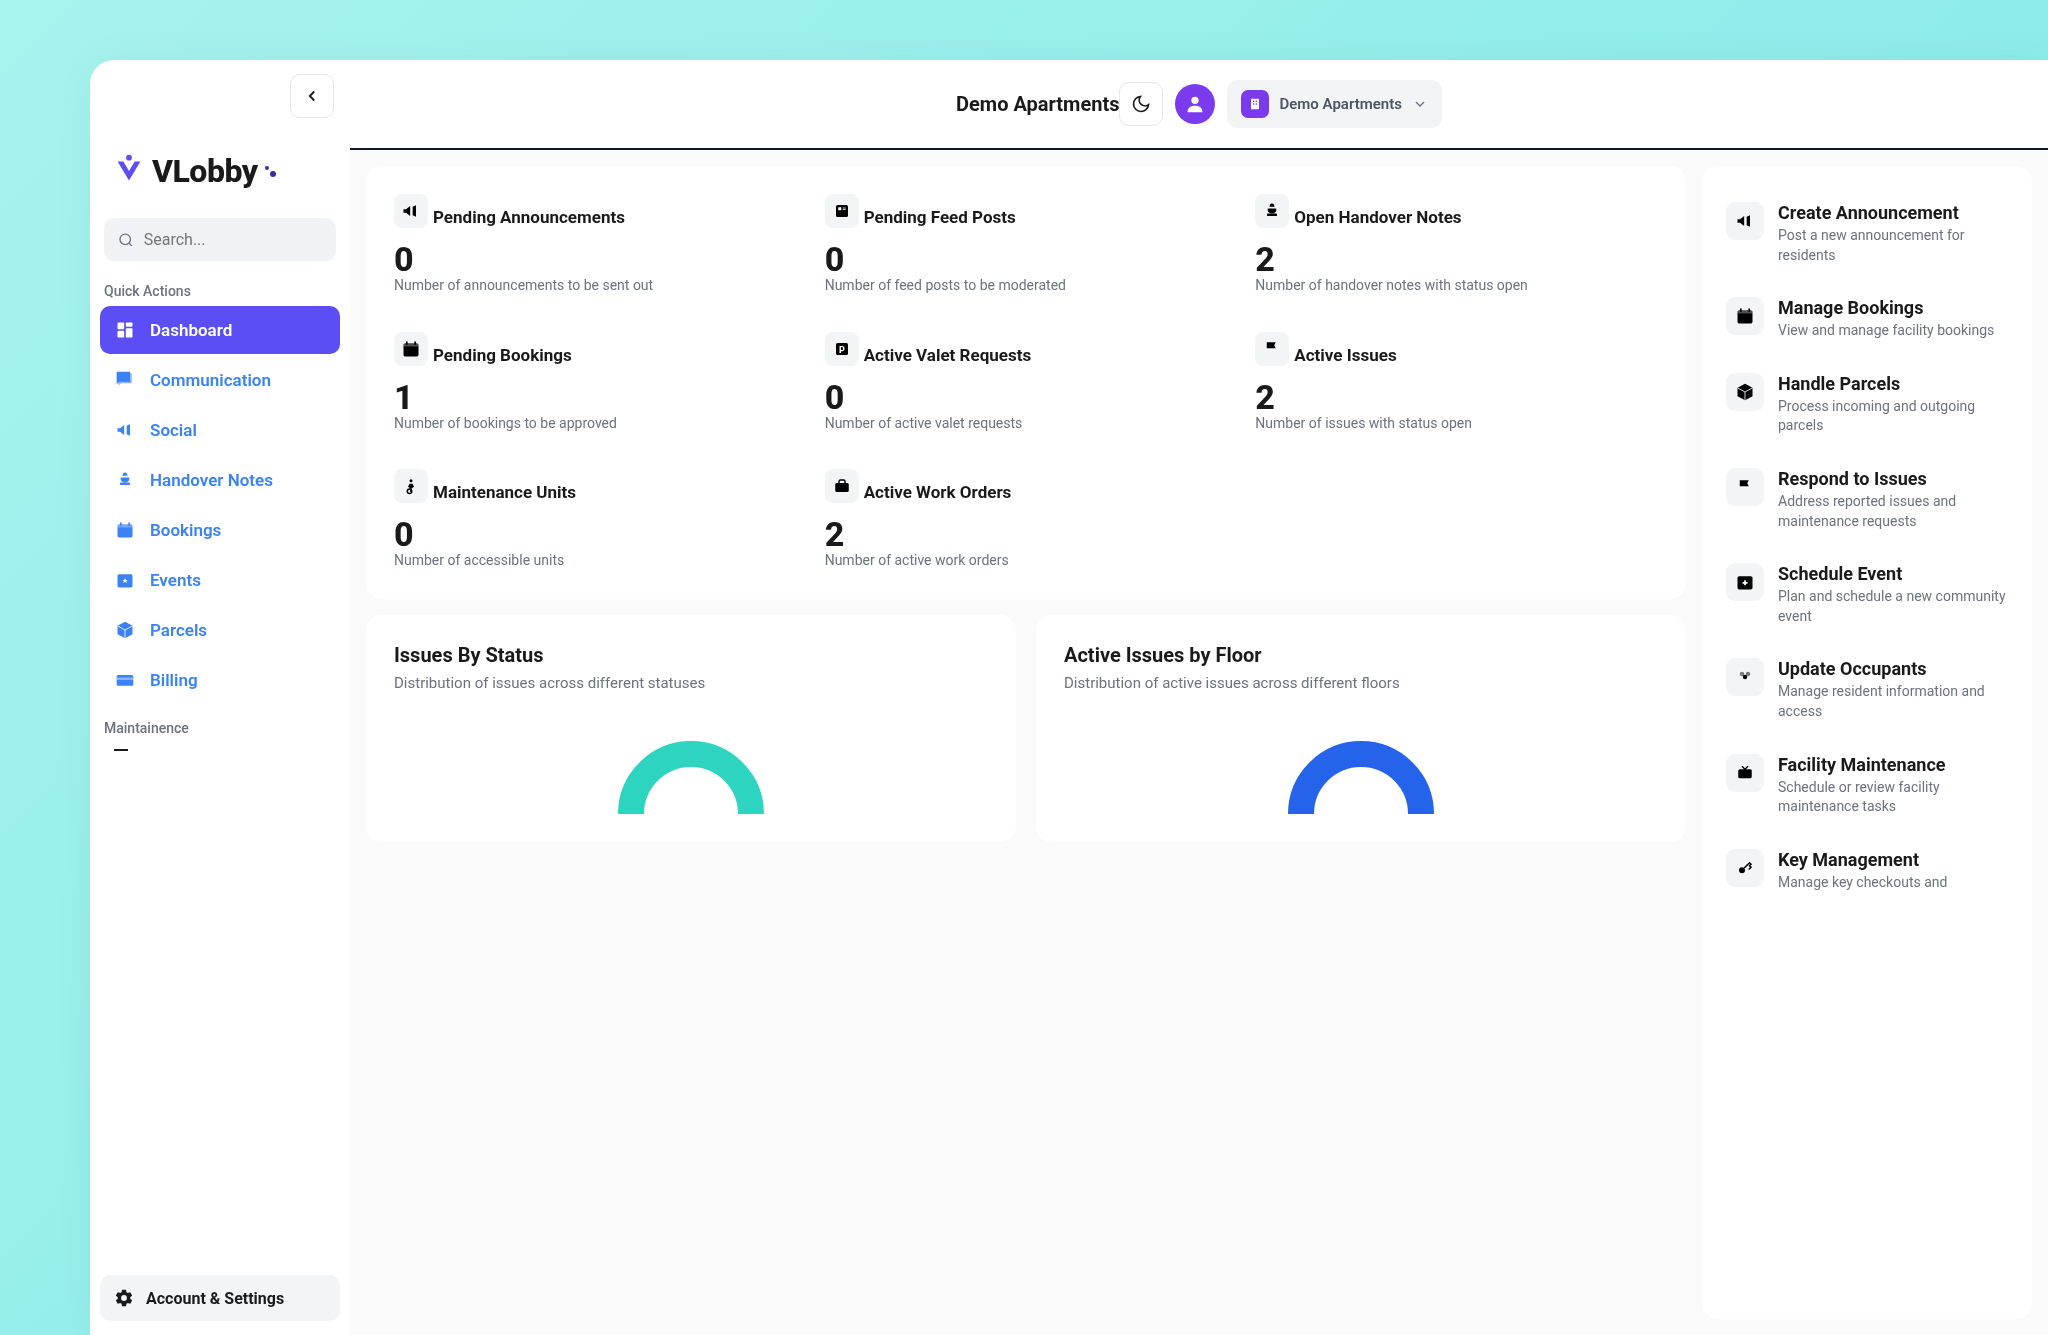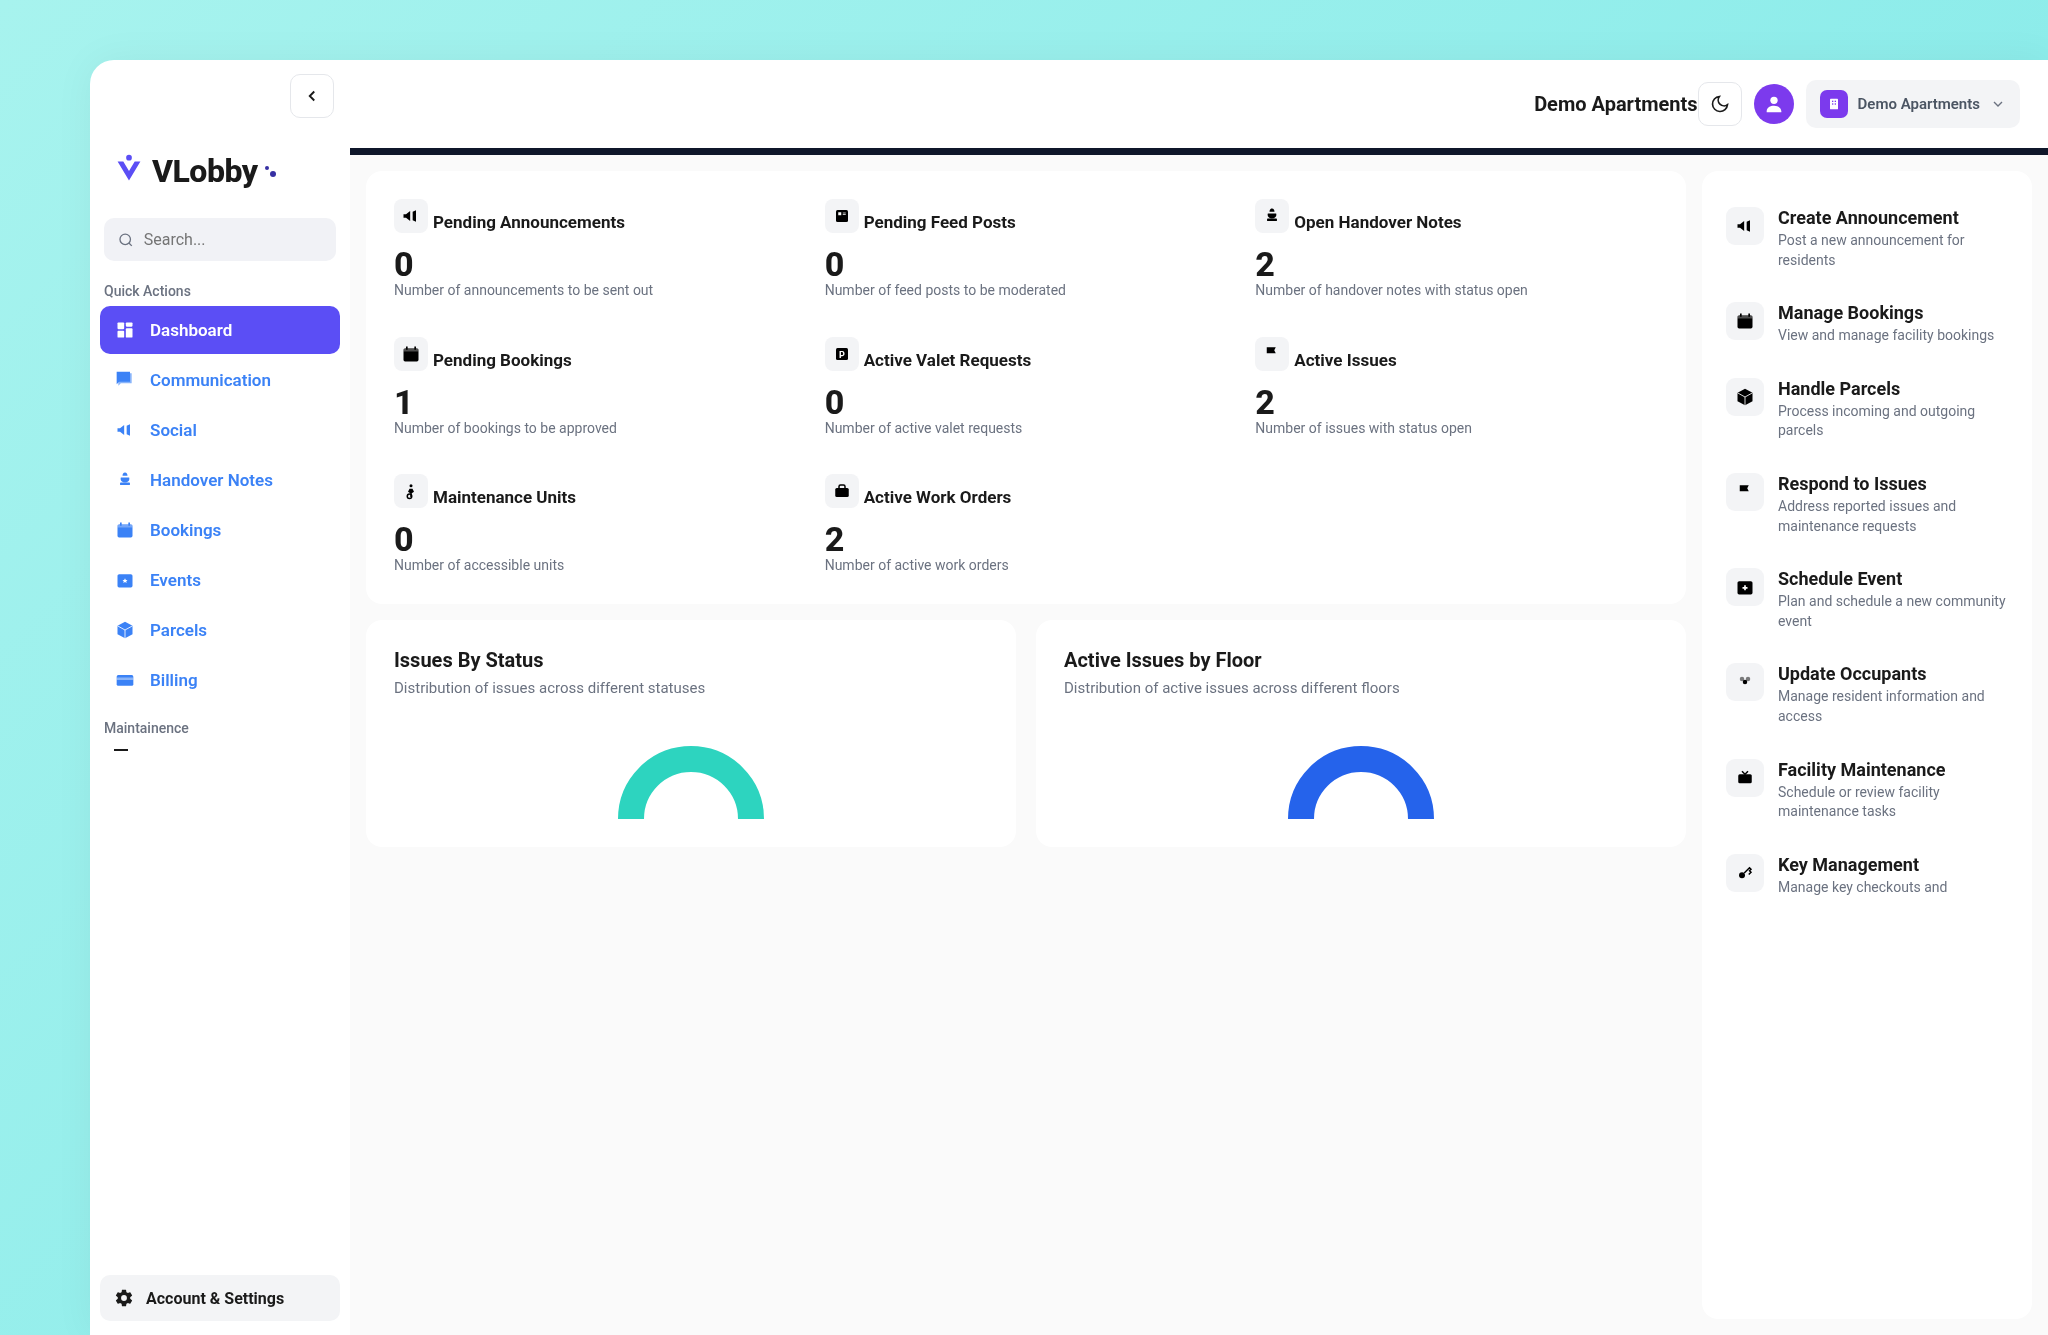--- a/index.html
+++ b/index.html
@@ -15,21 +15,21 @@
 .section-label { font-size: 14px; color: #6b7280; font-weight: 500; padding: 0 4px 7px; }
 .nav-item { display: flex; align-items: center; gap: 14px; padding: 13px 14px; border-radius: 10px; cursor: pointer; margin-bottom: 2px; }
 .nav-item.active { background: #5b4ef5; color: #fff; }
 .nav-item:not(.active) { color: #3b82f6; }
 .nav-item-label { font-size: 17px; font-weight: 600; }
 .nav-icon { width: 22px; height: 22px; display: flex; align-items: center; justify-content: center; }
 .sidebar-footer { margin-top: auto; }
 .account-btn { background: #f3f4f6; border-radius: 10px; padding: 13px 14px; display: flex; align-items: center; gap: 12px; cursor: pointer; }
 .account-btn-label { font-size: 16px; font-weight: 700; color: #1a1a1a; }
 .main { flex: 1; display: flex; flex-direction: column; background: #fafafa; border-radius: 0; }
-.topbar { background: #fff; padding: 20px 28px; display: flex; align-items: center; justify-content: flex-end; border-bottom: 7px solid #0f172a; }
+.topbar { background: #fff; padding: 20px 28px; display: flex; align-items: center; justify-content: center; border-bottom: 2px solid #0f172a; }
 .page-title { font-size: 20px; font-weight: 700; color: #1a1a1a; }
 .topbar-right { display: flex; align-items: center; gap: 12px; }
 .icon-btn { width: 44px; height: 44px; border: 1px solid #e5e7eb; border-radius: 10px; background: #fff; display: flex; align-items: center; justify-content: center; cursor: pointer; }
 .avatar { width: 40px; height: 40px; border-radius: 50%; background: #7c3aed; display: flex; align-items: center; justify-content: center; cursor: pointer; }
 .property-selector { background: #f3f4f6; border-radius: 10px; padding: 10px 14px; display: flex; align-items: center; gap: 10px; cursor: pointer; }
 .property-icon { width: 28px; height: 28px; background: #7c3aed; border-radius: 7px; display: flex; align-items: center; justify-content: center; }
 .property-label { font-size: 15px; font-weight: 600; color: #4b5563; }
 .content { flex: 1; padding: 16px; display: flex; gap: 16px; overflow: hidden; }
 .main-col { flex: 1; display: flex; flex-direction: column; gap: 16px; overflow: hidden; }
 .stats-card { background: #fff; border-radius: 16px; padding: 28px; }

